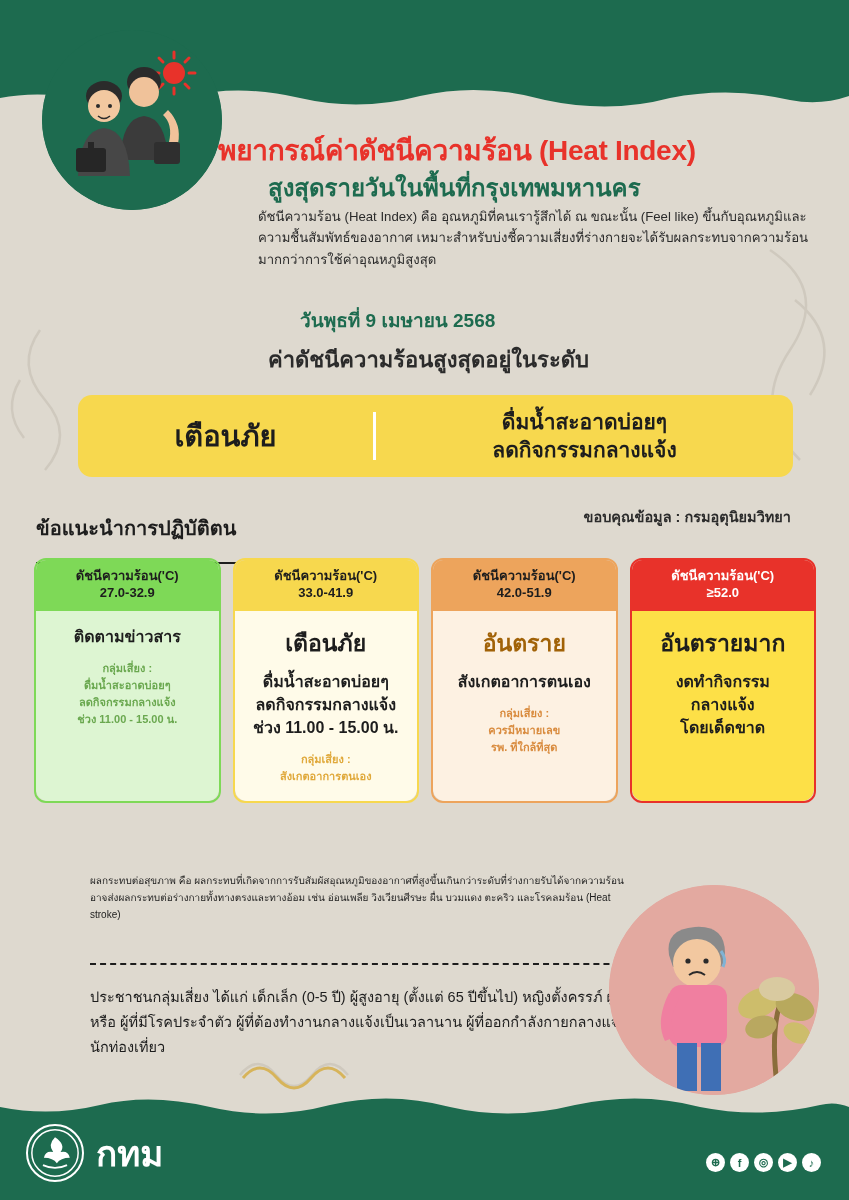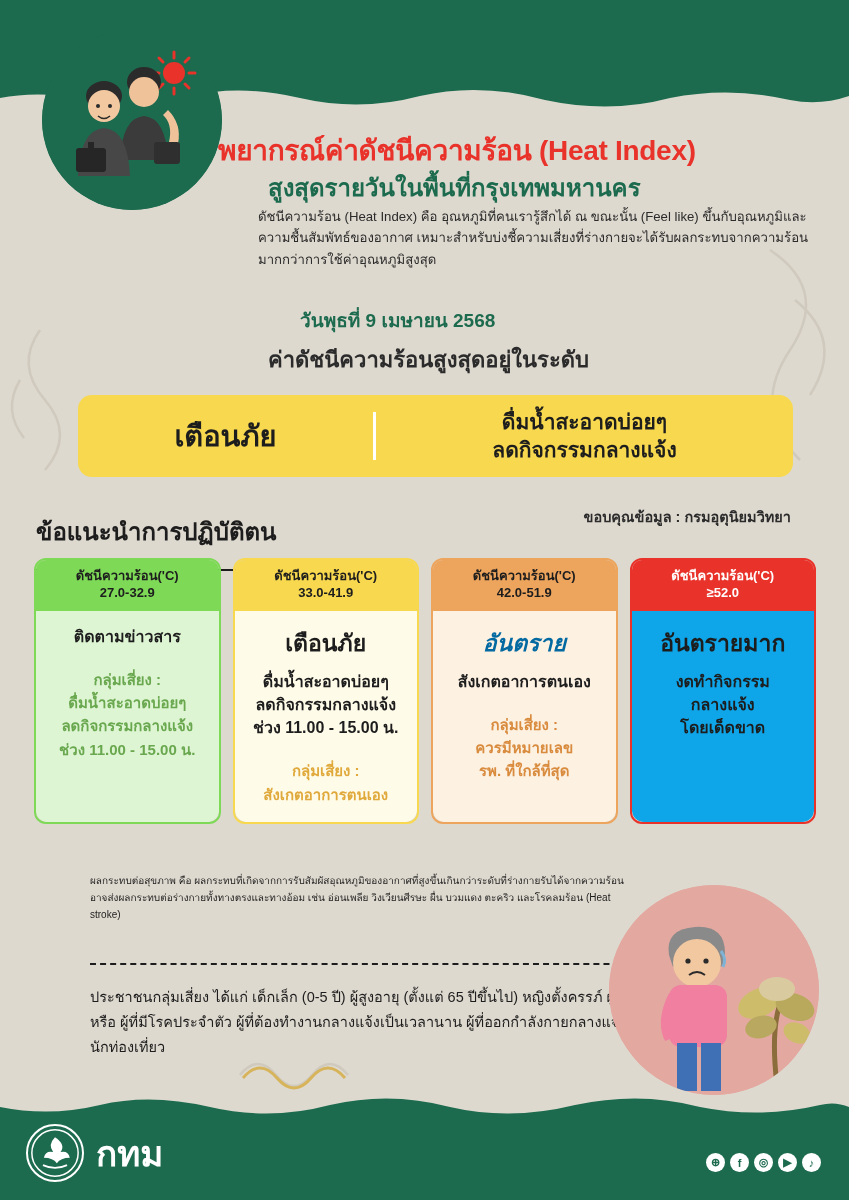--- a/index.html
+++ b/index.html
@@ -86,21 +86,21 @@
     font-size: 21px; font-weight: bold; color: #1d1d1d; line-height: 1.35;
   }
   .credit {
     position: absolute; right: 58px; top: 505px;
     font-size: 14.5px; color: #2b2b2b; font-weight: bold;
   }
 
   
   .rec-heading {
     position: absolute; left: 36px; top: 512px;
-    font-size: 24px; font-weight: bold; color: #1d1d1d;
+    font-size: 20px; font-weight: bold; color: #1d1d1d;
     border-bottom: 2.5px solid #1d1d1d; padding-bottom: 18px;
   }
 
   
   .cards {
     position: absolute; left: 34px; top: 558px;
     width: 782px; display: flex; gap: 12px;
   }
   .card {
     width: 188px; border-radius: 12px; overflow: hidden;
@@ -109,43 +109,43 @@
   .card-head {
     text-align: center; padding: 8px 4px 9px;
     font-size: 13px; font-weight: bold; line-height: 1.3;
   }
   .card-body {
     flex: 1; padding: 14px 8px 16px; text-align: center;
     border-radius: 0 0 12px 12px;
   }
   .card-title { font-size: 23px; font-weight: bold; margin-bottom: 9px; }
   .card-sub { font-size: 16px; font-weight: bold; line-height: 1.45; color: #1d1d1d; }
-  .card-risk { margin-top: 20px; font-size: 15px; line-height: 1.55; font-weight: bold; }
+  .card-risk { margin-top: 12px; font-size: 11px; line-height: 1.55; font-weight: bold; }
 
   
   .c1 .card-head { background: #7ed957; color: #1d1d1d; }
   .c1 .card-body { background: #ddf5d2; }
   .c1 .card-title { color: #1d6b4f; }
   .c1 .card-risk { color: #6aa84f; }
   .c1 { border: 2px solid #7ed957; }
 
   .c2 .card-head { background: #f7d84e; color: #1d1d1d; }
   .c2 .card-body { background: #fffbe9; }
   .c2 .card-title { color: #1d1d1d; }
   .c2 .card-risk { color: #e0a93b; }
   .c2 { border: 2px solid #f7d84e; }
 
   .c3 .card-head { background: #eda45c; color: #1d1d1d; }
   .c3 .card-body { background: #fdf1e2; }
-  .c3 .card-title { color: #0369a1; font-style: italic; }
+  .c3 .card-title { color: #a16207; }
   .c3 .card-risk { color: #d98b3e; }
   .c3 { border: 2px solid #eda45c; }
 
   .c4 .card-head { background: #e8322a; color: #ffffff; }
-  .c4 .card-body { background: #0ea5e9; }
+  .c4 .card-body { background: #fde047; }
   .c4 .card-title { color: #1d1d1d; }
   .c4 .card-sub { color: #1d1d1d; }
   .c4 { border: 2px solid #e8322a; }
 
   
   .para1 {
     position: absolute; left: 90px; top: 872px; width: 540px;
     font-size: 10px; line-height: 1.72; color: #1d1d1d;
   }
   .dashes {

